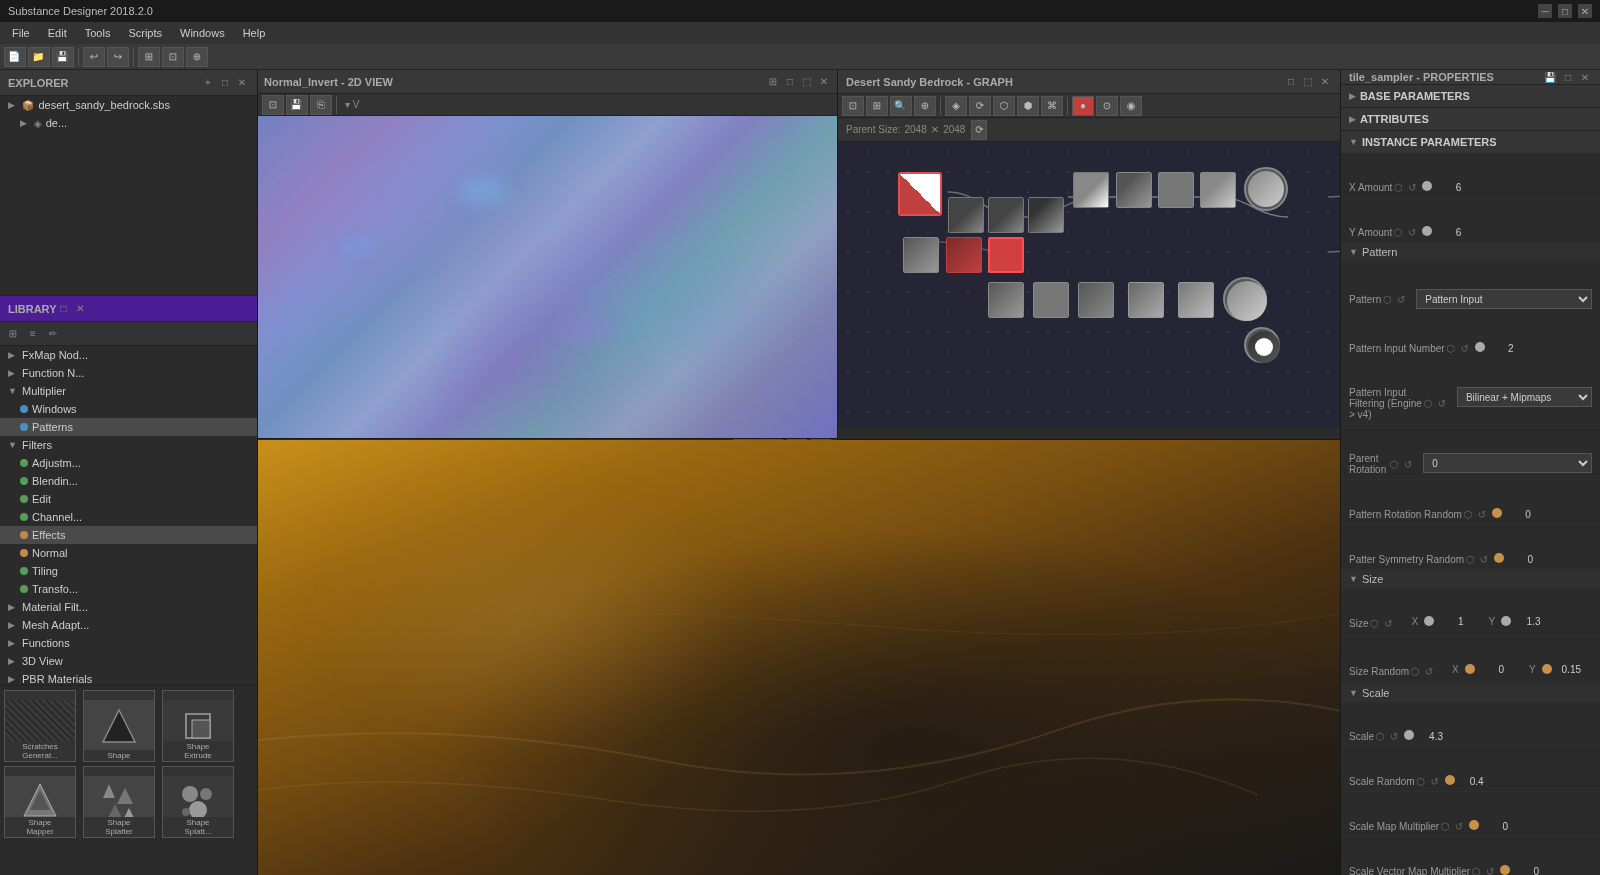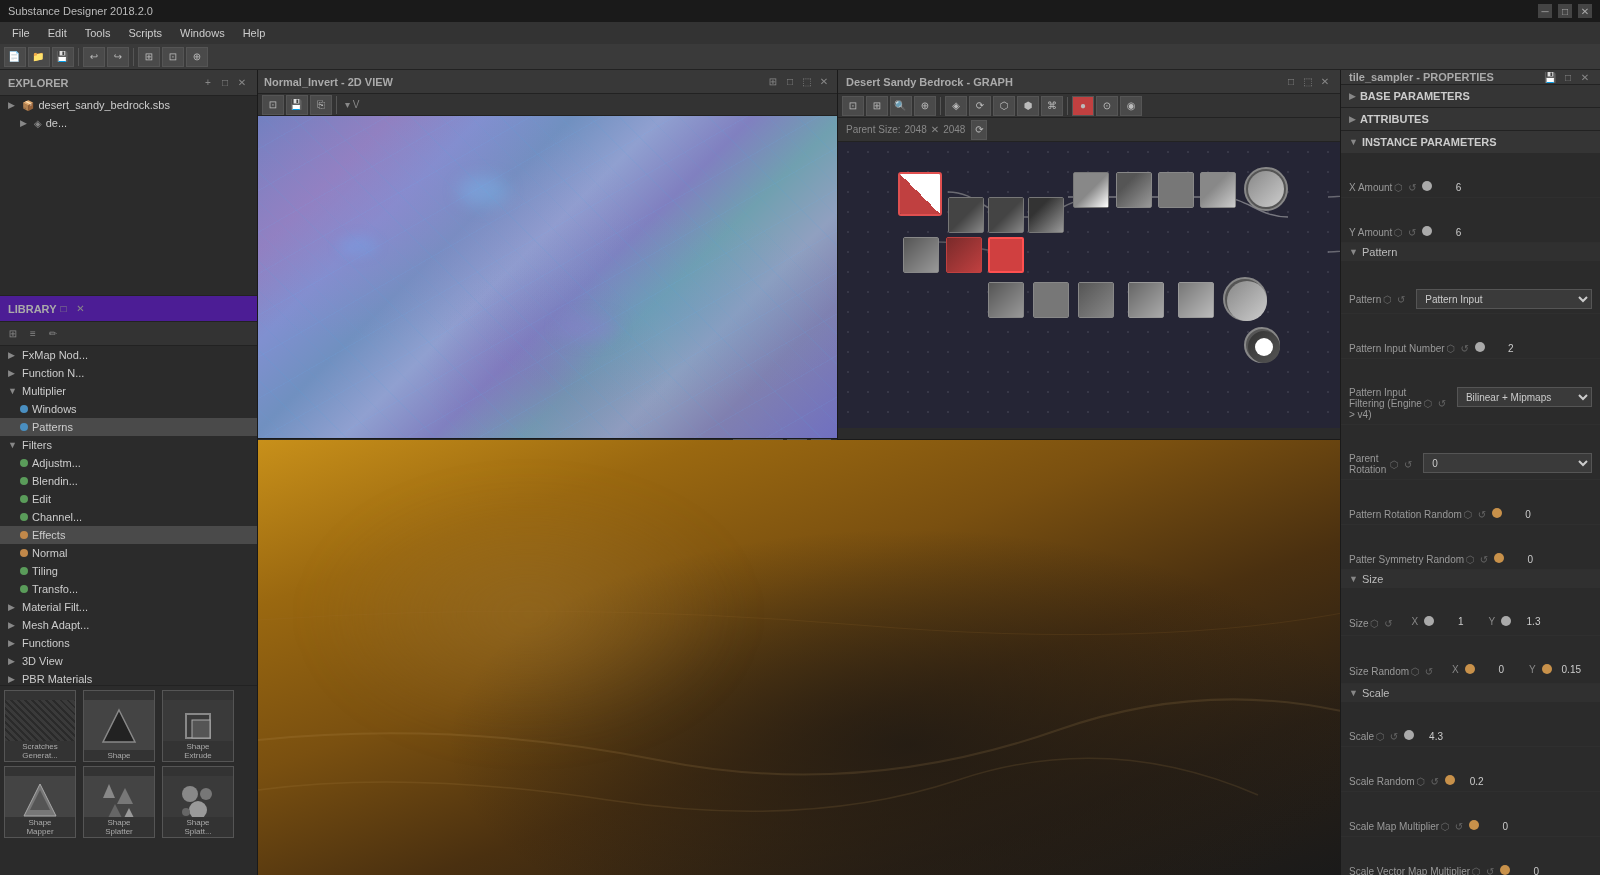--- a/index.html
+++ b/index.html
@@ -1079,21 +1079,21 @@
             <div style="display:flex;gap:2px;">
               <button class="prop-reset">⬡</button>
               <button class="prop-reset">↺</button>
             </div>
           </div>
           <div class="slider-container">
             <div class="slider-track">
               <div class="slider-fill" style="width:50%;"></div>
               <div class="slider-thumb orange" style="left:50%;"></div>
             </div>
-            <span class="prop-value" style="width:30px;text-align:right;">0.2</span>
+            <span class="prop-value" style="width:30px;text-align:right;">0.4</span>
           </div>
         </div>
 
         <div class="prop-row">
           <div class="prop-label">
             <span>Scale Map Multiplier</span>
             <div style="display:flex;gap:2px;">
               <button class="prop-reset">⬡</button>
               <button class="prop-reset">↺</button>
             </div>

